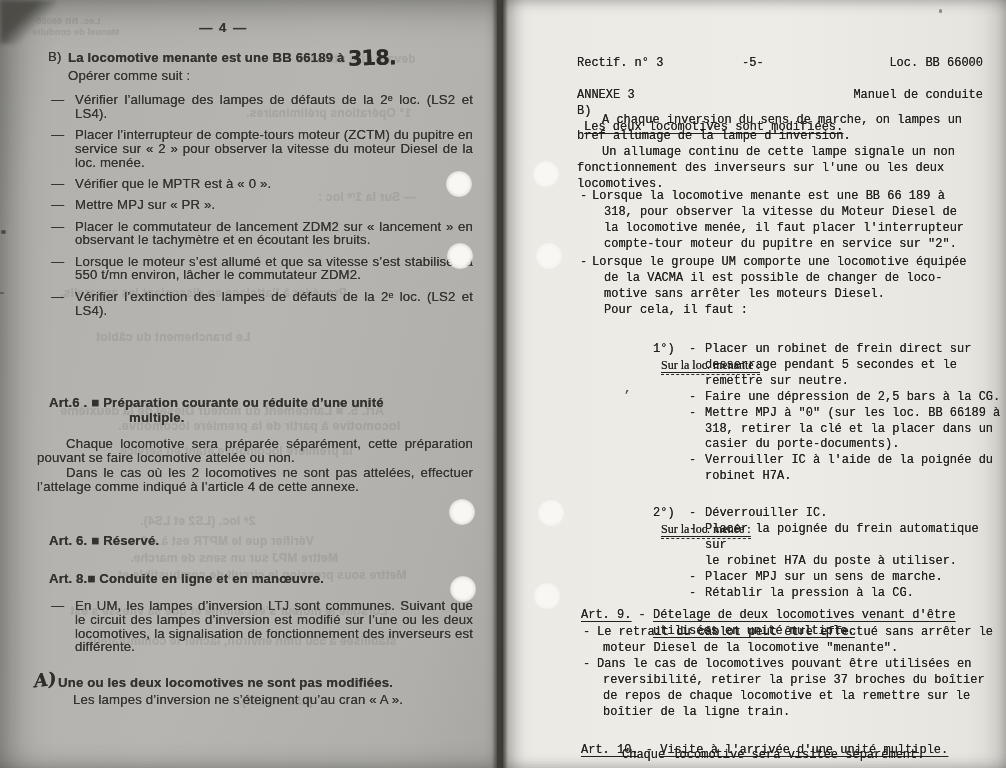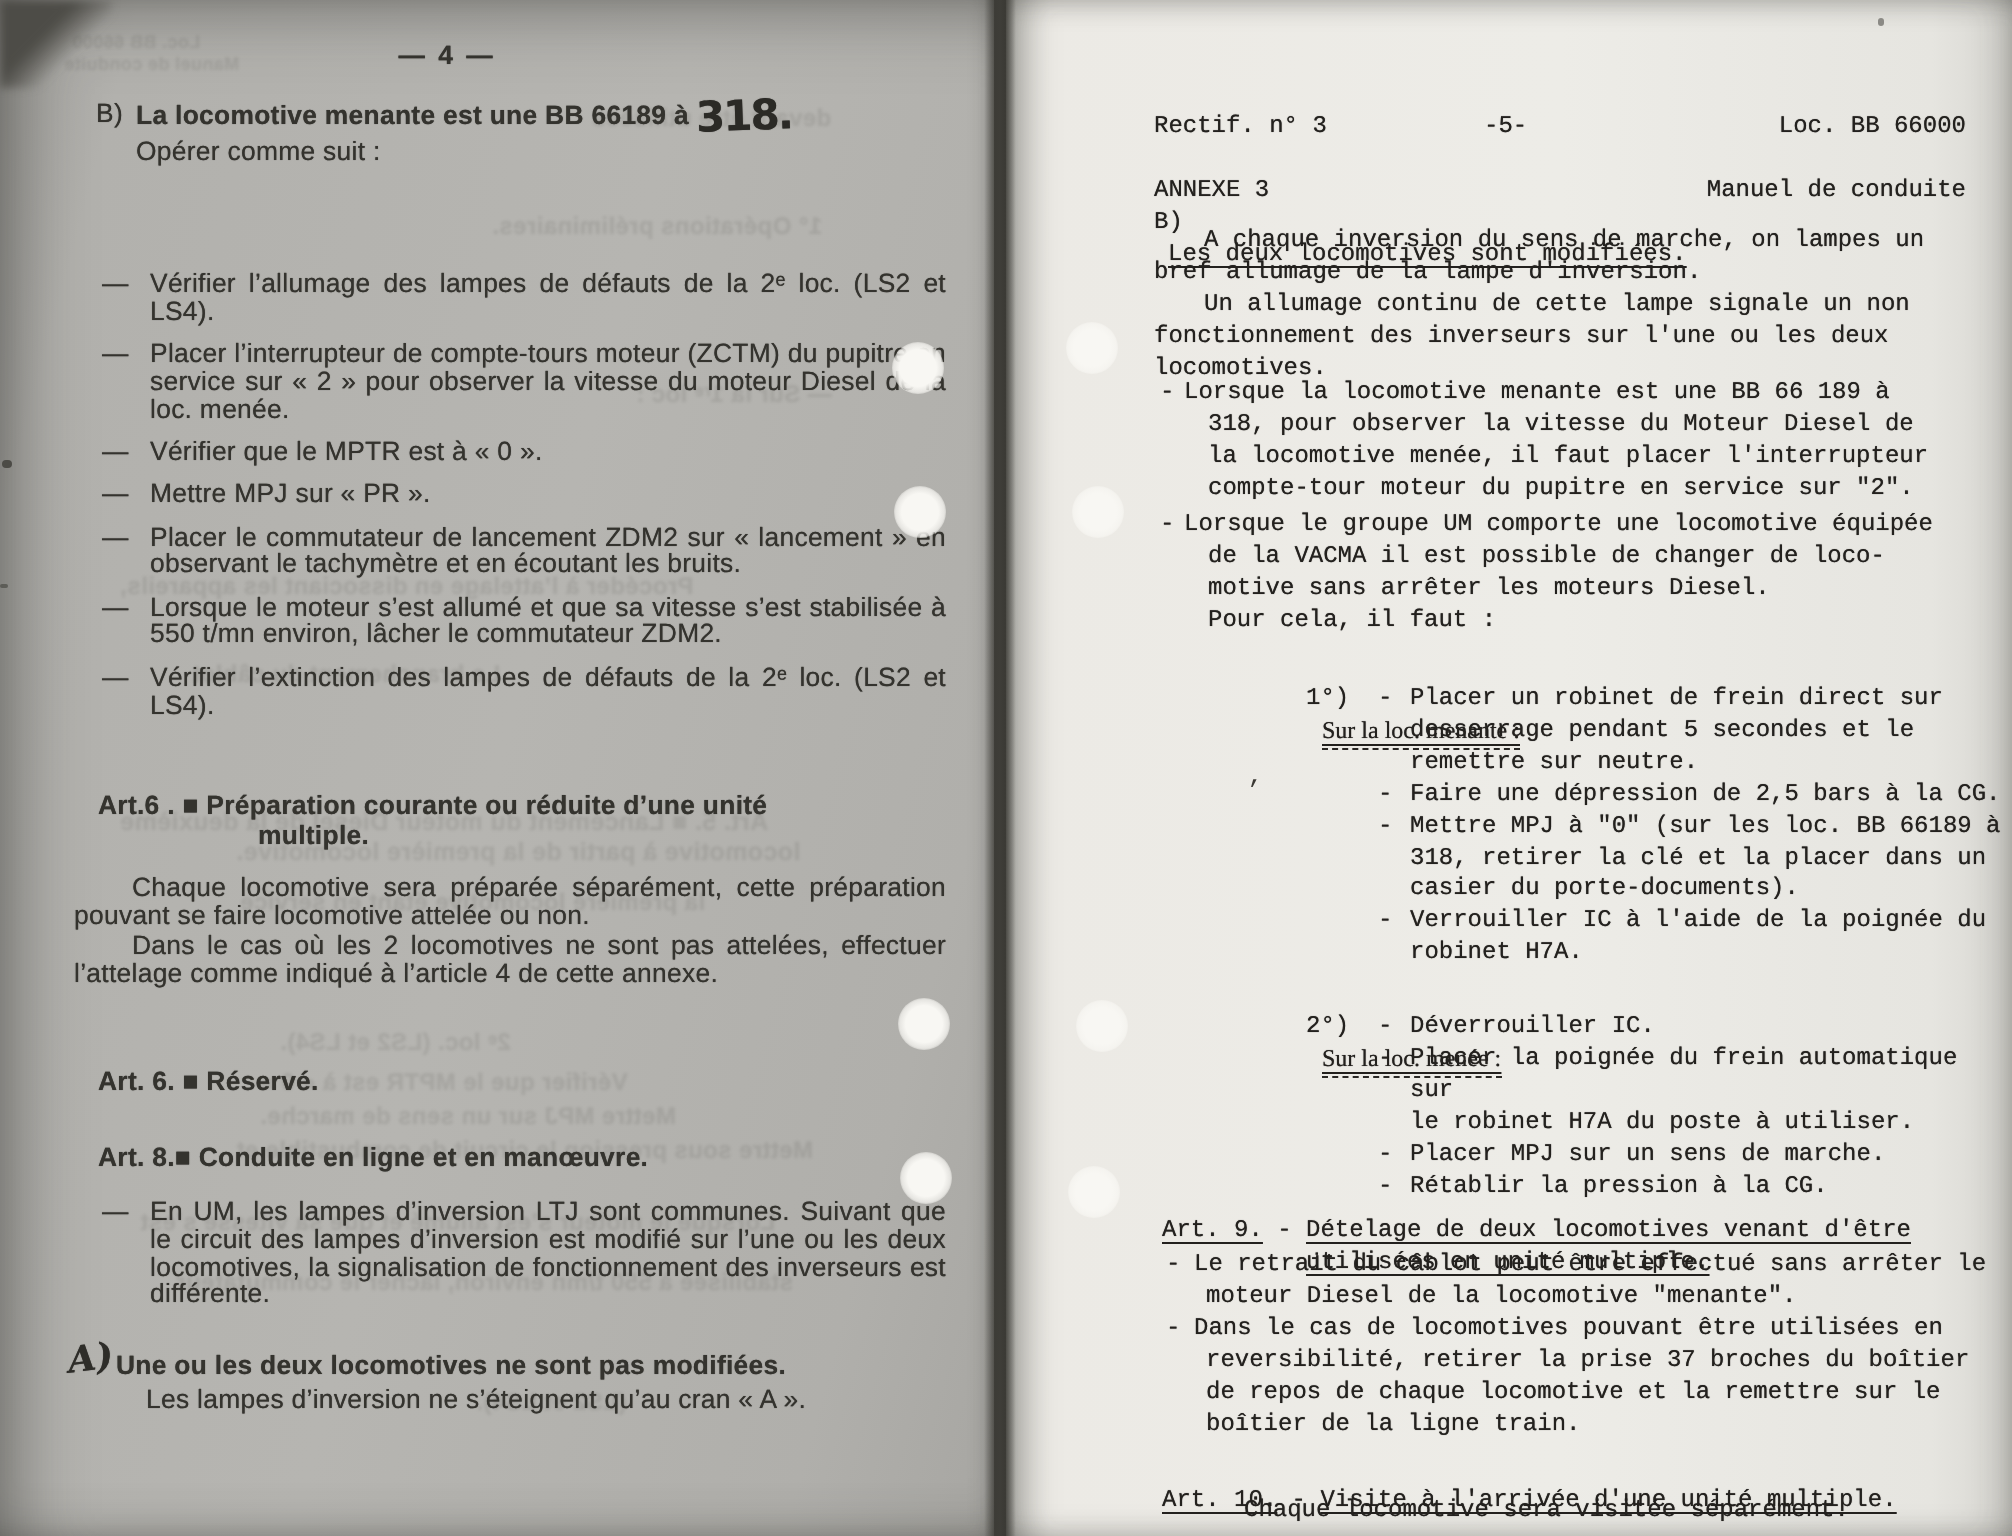--- a/index.html
+++ b/index.html
@@ -29,21 +29,21 @@
   .bold { font-weight:700; }
   .lp-pageno { left:0; top:21px; width:447px; text-align:center; font-weight:700; letter-spacing:1.5px; }
   .lp-bhead  { left:68px; top:50px; width:410px; font-weight:700; }
   .lp-bhead .bp { position:absolute; left:-20px; font-weight:400; }
   .hw318 {
     display:inline-block; font-family:"DejaVu Sans",sans-serif; font-weight:700;
     font-size:21px; line-height:10px; letter-spacing:-1px;
     transform:rotate(-2deg); position:relative; top:3px; color:#2b2a26;
   }
   .lp-bsub  { left:68px; top:69px; }
-  .lp-list1 { left:75px; top:93px; width:398px;margin-top:42px; }
+  .lp-list1 { left:75px; top:93px; width:398px; }
   .lp-li { position:relative; margin:0 0 7.5px 0; text-align:justify; }
   .lp-li::before { content:"—"; position:absolute; left:-24px; top:0; }
   .lp-art6  { left:49px;  top:396px; width:424px; }
   .lp-art6b { left:129px; top:411px; }
   .lp-p1 { left:37px; top:437px; width:436px; text-indent:29px; text-align:justify; }
   .lp-p2 { left:37px; top:466px; width:436px; text-indent:29px; text-align:justify; }
   .lp-art7 { left:49px; top:534px; }
   .lp-art8 { left:49px; top:572px; }
   .lp-list2 { left:75px; top:599px; width:398px; }
   .lp-list2 .lp-li { margin:0; }

